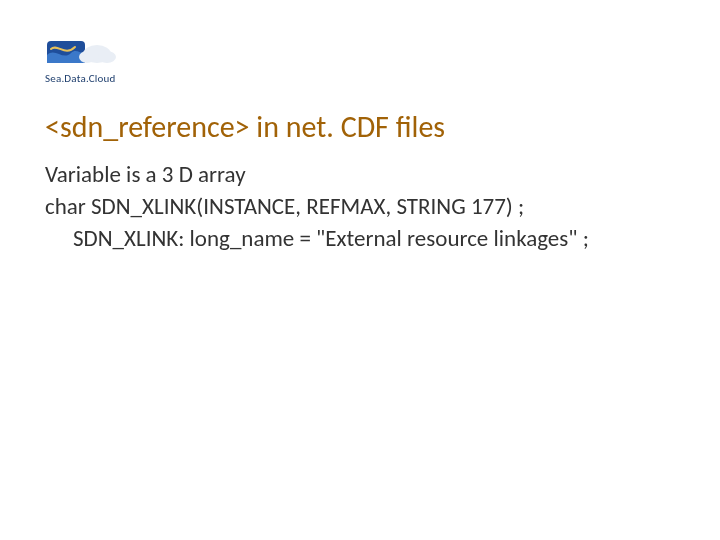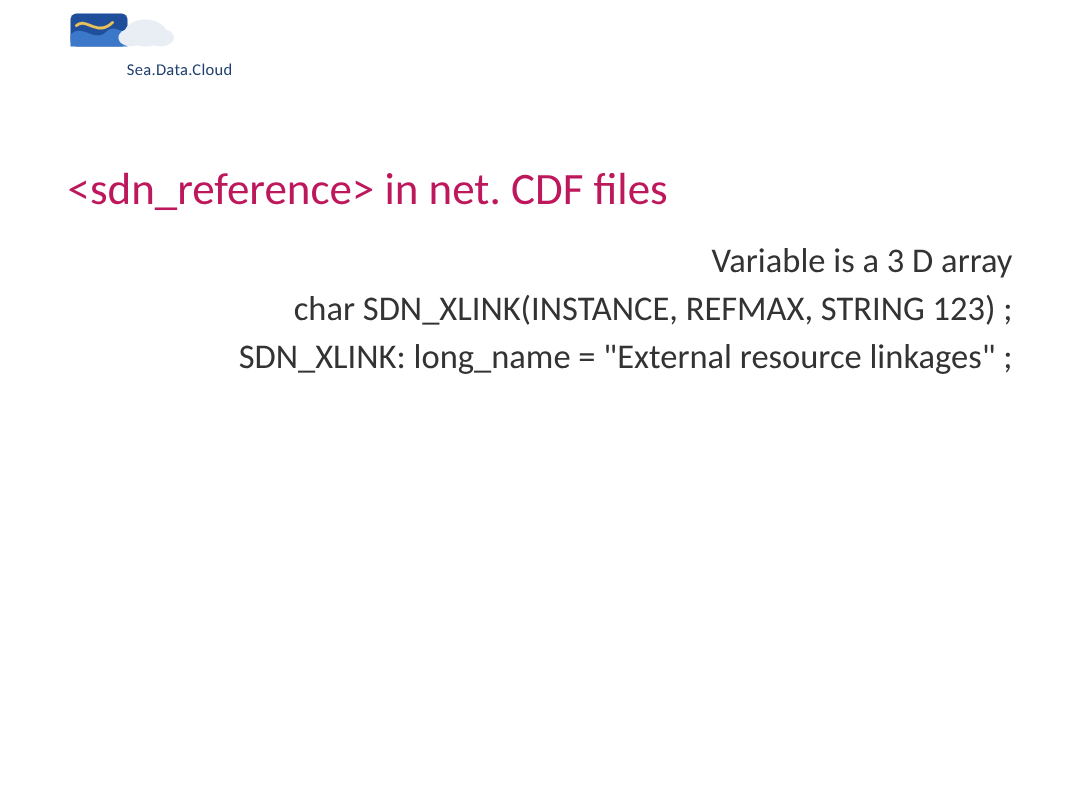--- a/index.html
+++ b/index.html
@@ -13,49 +13,47 @@
     overflow: hidden;
   }
   .slide {
     position: relative;
     width: 720px;
     height: 540px;
     box-sizing: border-box;
   }
   .logo {
     position: absolute;
-    top: 5px;
+    top: 37px;
     left: 45px;
-    text-align: right;
   }
   .logo svg { display: block; }
   .logo-text {
     font-size: 11px;
     color: #1f3f6e;
     letter-spacing: 0.2px;
     margin-top: 1px;
   }
   .title {
     position: absolute;
     top: 108px;
     left: 45px;
     right: 45px;
     font-size: 30px;
     font-weight: 400;
-    color: #be185d;
+    color: #a16207;
   }
   .body {
     position: absolute;
     top: 160px;
     left: 45px;
     right: 45px;
     font-size: 23px;
     line-height: 1.3;
     color: #333;
-    text-align: right;
   }
   .body .line { margin: 0 0 2px 0; }
   .body .indent { padding-left: 28px; }
   .body .gap { height: 22px; }
   .footer {
     position: absolute;
     left: 45px;
     bottom: 32px;
     font-size: 11px;
     color: #1f3864;
@@ -77,19 +75,19 @@
       <ellipse cx="42" cy="20" rx="8" ry="6" fill="#e9eef5"></ellipse>
       <ellipse cx="62" cy="20" rx="9" ry="6" fill="#e9eef5"></ellipse>
     </svg>
     <div class="logo-text">Sea.Data.Cloud</div>
   </div>
 
   <div class="title">&lt;sdn_reference&gt; in net. CDF files</div>
 
   <div class="body">
     <div class="line">Variable is a 3 D array</div>
-    <div class="line">char SDN_XLINK(INSTANCE, REFMAX, STRING 123) ;</div>
+    <div class="line">char SDN_XLINK(INSTANCE, REFMAX, STRING 177) ;</div>
     <div class="line indent">SDN_XLINK: long_name = "External resource linkages" ;</div>
     <div class="gap"></div>
   </div>
 
 
 </div>
 
 </body></html>

